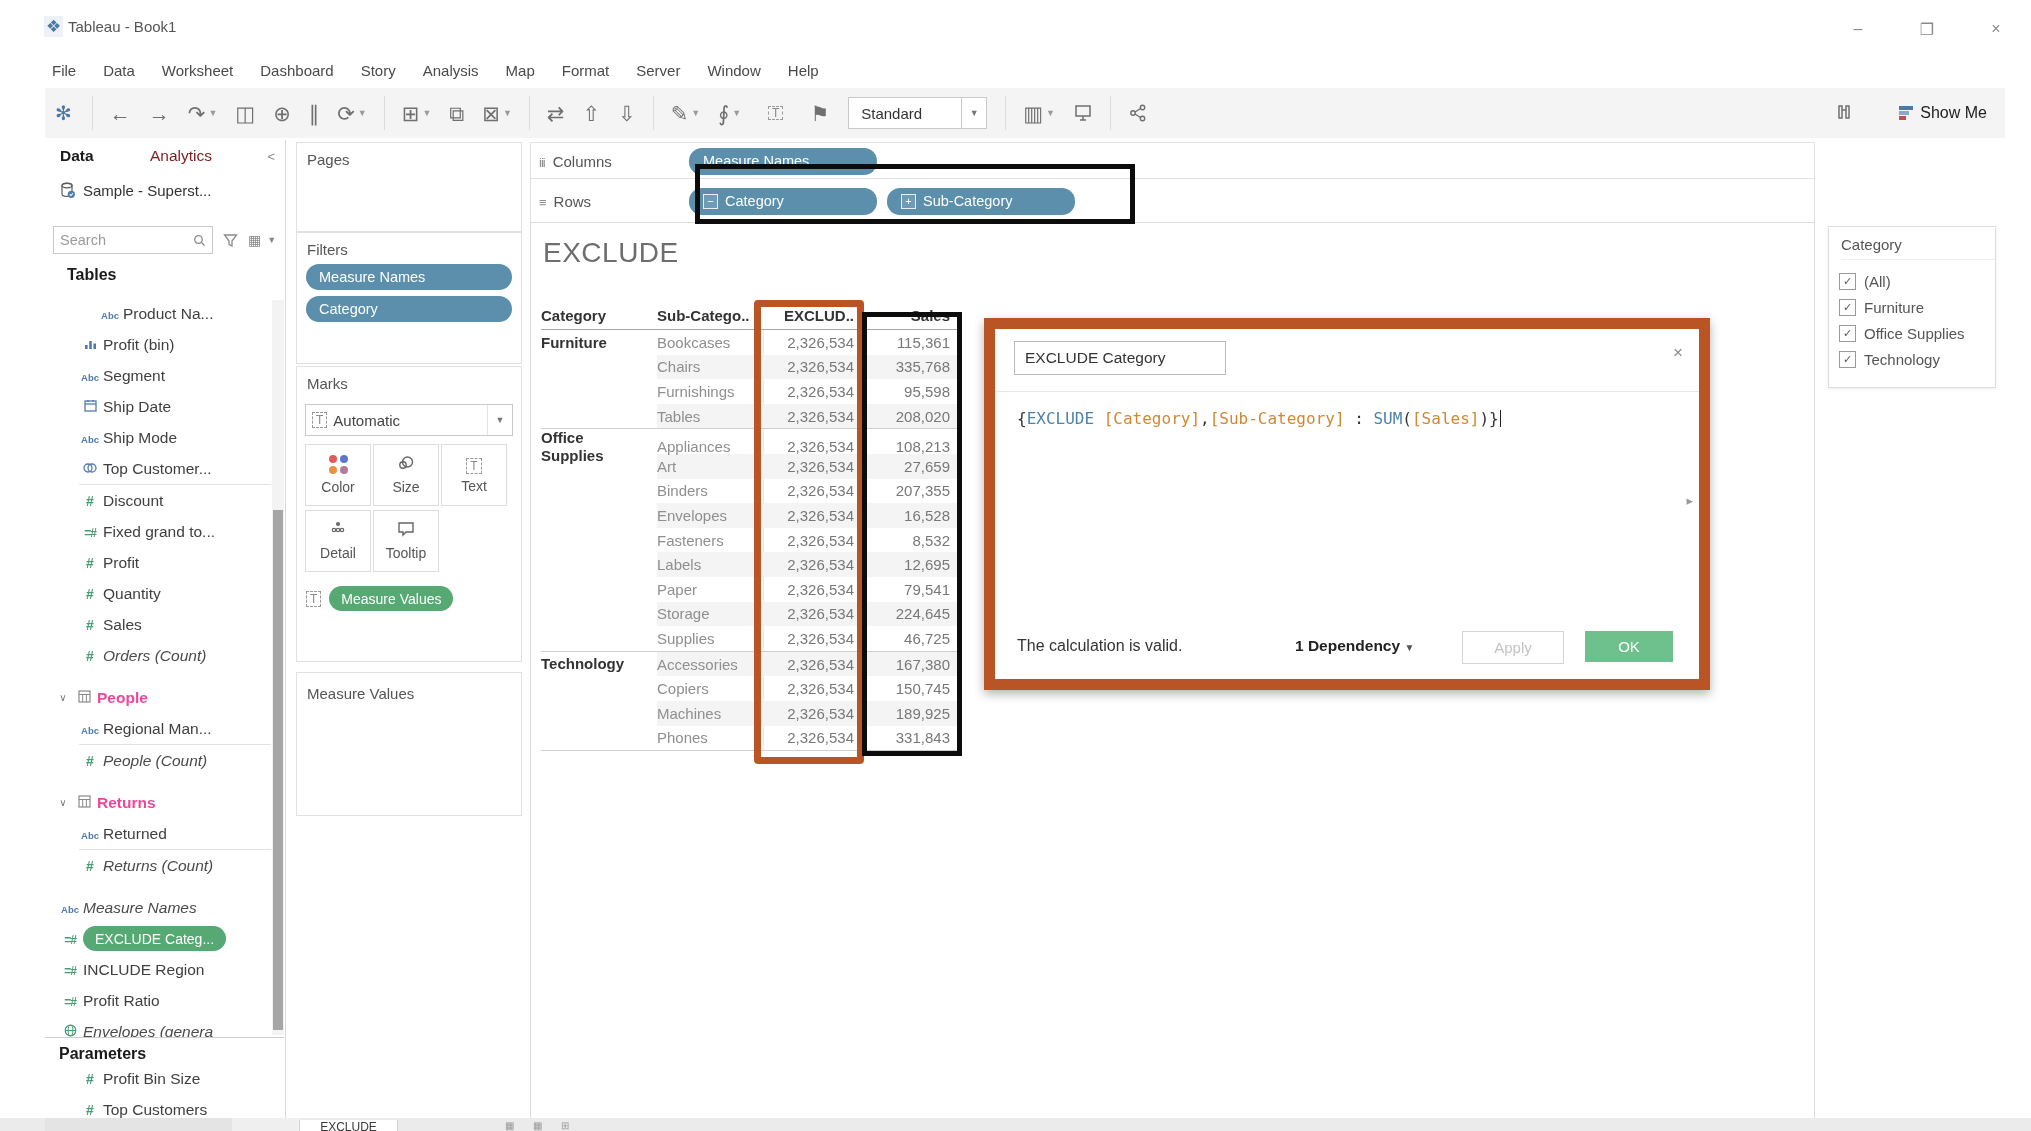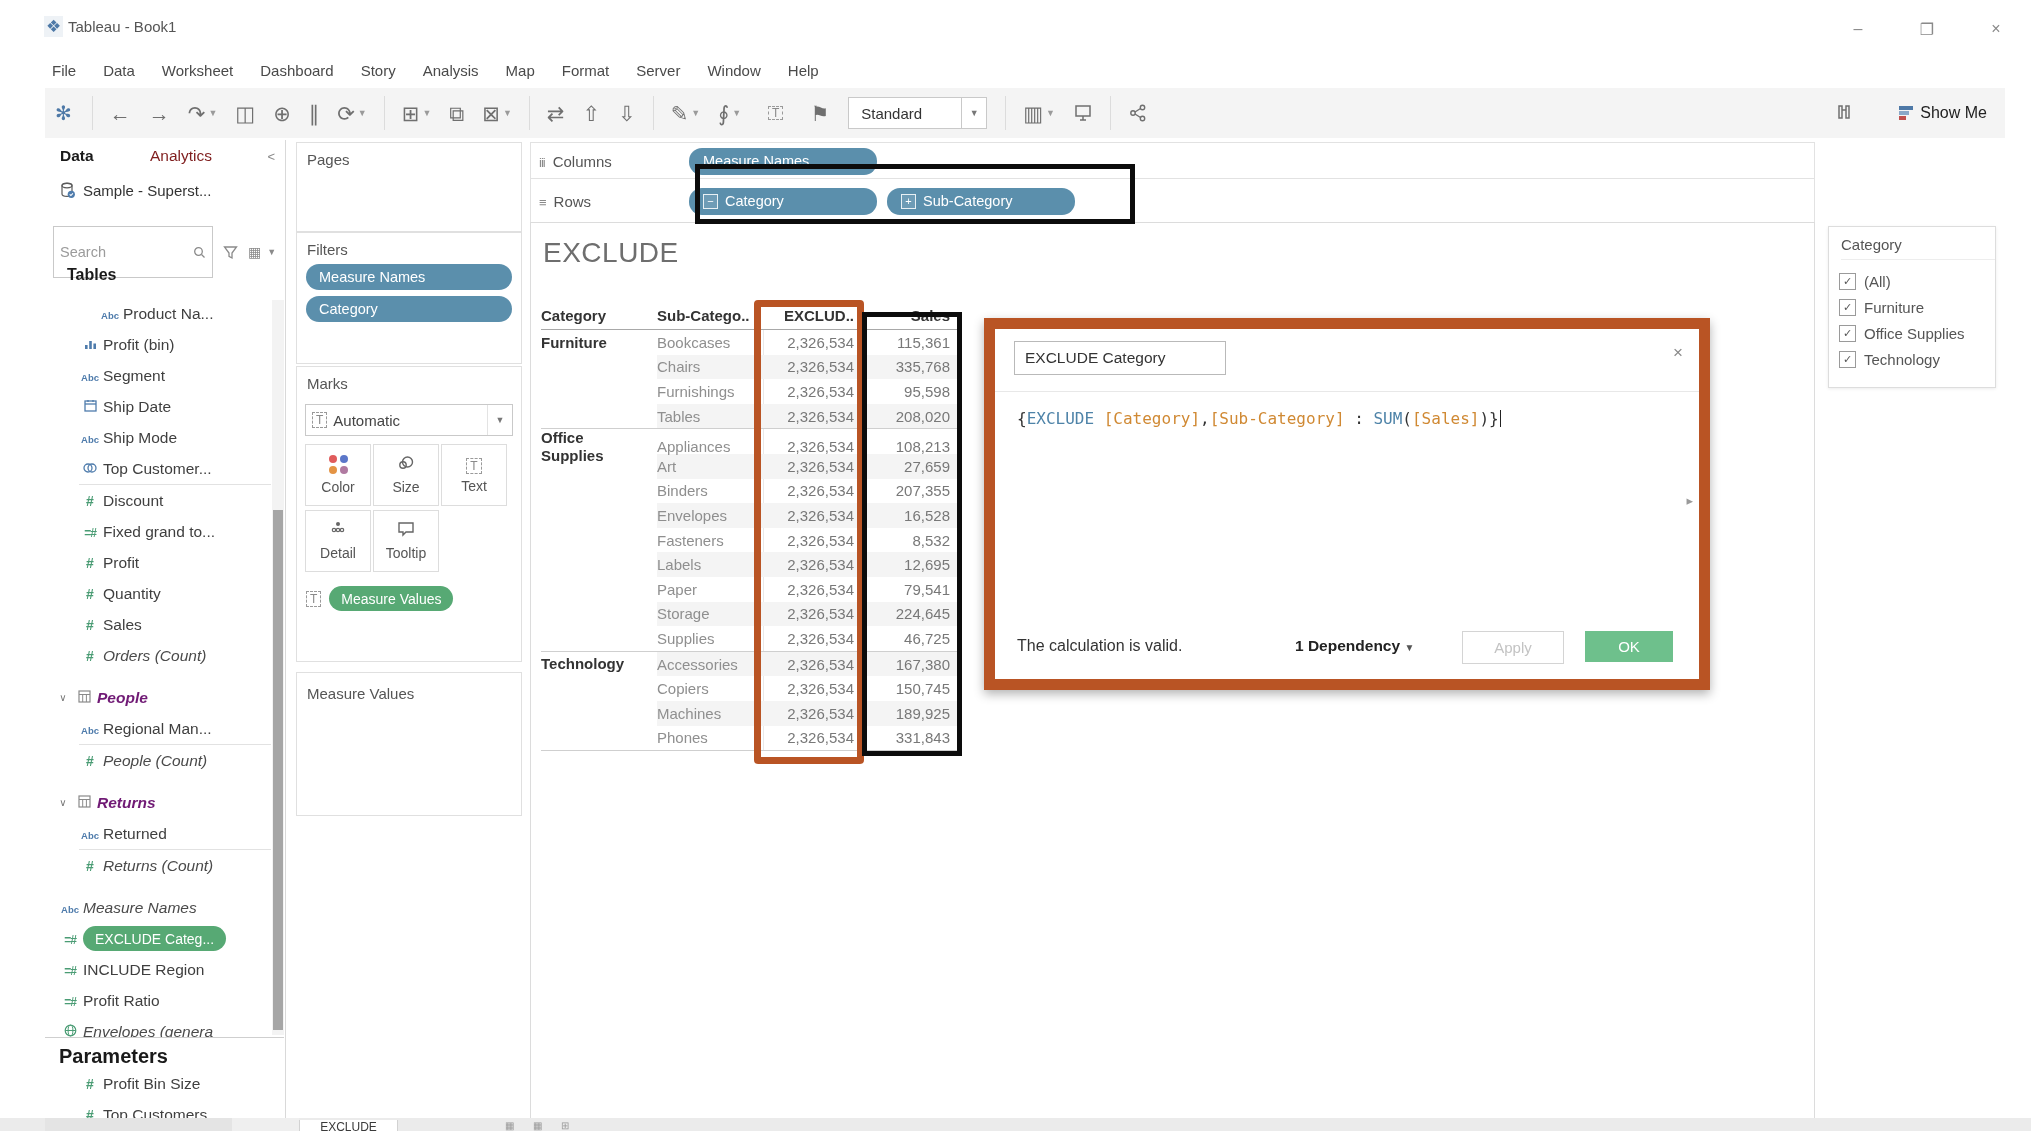--- a/index.html
+++ b/index.html
@@ -27,37 +27,37 @@
   .tlabel-box{border:1px dashed #9a9a9a;font-size:12px;color:#8a8a8a;padding:0 3px;margin:0 9px;}
   
   .sidebar{position:absolute;left:45px;top:140px;width:240px;height:978px;background:#fff;border-right:1px solid #d9d9d9;}
   .sbtabs{position:absolute;left:0;top:0;width:100%;height:36px;}
   .sbtab{position:absolute;top:7px;font-size:15.5px;cursor:default;}
   .sbtab.active{font-weight:bold;color:#1a1a1a;}
   .sbtab.idle{color:#7f1d1d;}
   .sb-collapse{position:absolute;right:10px;top:9px;color:#888;font-size:13px;}
   .datasource{position:absolute;left:14px;top:42px;display:flex;align-items:center;font-size:15px;color:#333;}
   .searchrow{position:absolute;left:8px;top:86px;display:flex;align-items:center;}
-  .searchbox{width:146px;height:26px;border:1px solid #c9c9c9;display:flex;align-items:center;padding:12px 6px;}
+  .searchbox{width:146px;height:26px;border:1px solid #c9c9c9;display:flex;align-items:center;padding:0 6px;}
   .searchbox .ph{color:#9b9b9b;font-size:14.5px;flex:1;}
   .tables-hd{position:absolute;left:22px;top:126px;font-weight:bold;font-size:16px;color:#1a1a1a;}
   .fields{position:absolute;left:0;top:158px;width:226px;height:740px;overflow:hidden;}
   .frow{height:31px;display:flex;align-items:center;font-size:15.5px;color:#3f3f3f;}
   .frow .fic{width:26px;text-align:center;flex:0 0 26px;}
   .frow.italic .flabel{font-style:italic;color:#4a4a4a;}
-  .frow.grp .flabel{font-weight:bold;color:#701a75;font-style:italic;}
+  .frow.grp .flabel{font-weight:bold;color:#ec4899;}
   .fdiv{height:1px;background:#e2e2e2;margin-left:34px;}
   .fgap{height:11px;}
   .ic-abc{color:#4f7cac;font-size:9.5px;font-weight:bold;}
   .ic-hash{color:#4a9c74;font-size:14px;font-weight:bold;}
   .ic-hashc{color:#4a9c74;font-size:12px;font-weight:bold;letter-spacing:-1px;}
   .chev{color:#777;font-size:10px;width:16px;display:inline-block;text-align:center;}
   .gpill{background:#57a974;color:#fff;border-radius:13px;height:25px;display:flex;align-items:center;padding:0 12px;font-size:14px;max-width:160px;white-space:nowrap;}
   .params{position:absolute;left:0;top:897px;width:239px;height:81px;background:#fff;border-top:1px solid #cfcfcf;}
-  .params .hd{font-weight:bold;font-size:20px;color:#1a1a1a;margin:7px 12px 0 14px;}
+  .params .hd{font-weight:bold;font-size:16px;color:#1a1a1a;margin:7px 12px 0 14px;}
   .sb-scroll{position:absolute;left:227px;top:160px;width:12px;height:735px;background:#f3f3f3;}
   .sb-thumb{position:absolute;left:1px;top:210px;width:10px;height:520px;background:#a6a6a6;}
   
   .card{position:absolute;background:#fff;border:1px solid #e0e0e0;}
   .card .cap{font-size:15px;color:#555;margin:8px 0 0 10px;}
   .bpill{background:#5b8fac;color:#fff;border-radius:13px;height:26px;display:flex;align-items:center;padding:0 13px;font-size:14.5px;margin:6px 9px 0 9px;white-space:nowrap;}
   .marktype{margin:12px 8px 0 8px;height:30px;border:1px solid #c9c9c9;background:#fff;display:flex;align-items:center;}
   .marktype .txt{flex:1;font-size:15px;color:#444;padding-left:6px;}
   .marktype .dd{width:24px;height:100%;display:flex;align-items:center;justify-content:center;font-size:9px;color:#777;border-left:1px solid #e3e3e3;}
   .mbtns{display:grid;grid-template-columns:64px 64px 64px;gap:4px;margin:8px 0 0 8px;}

